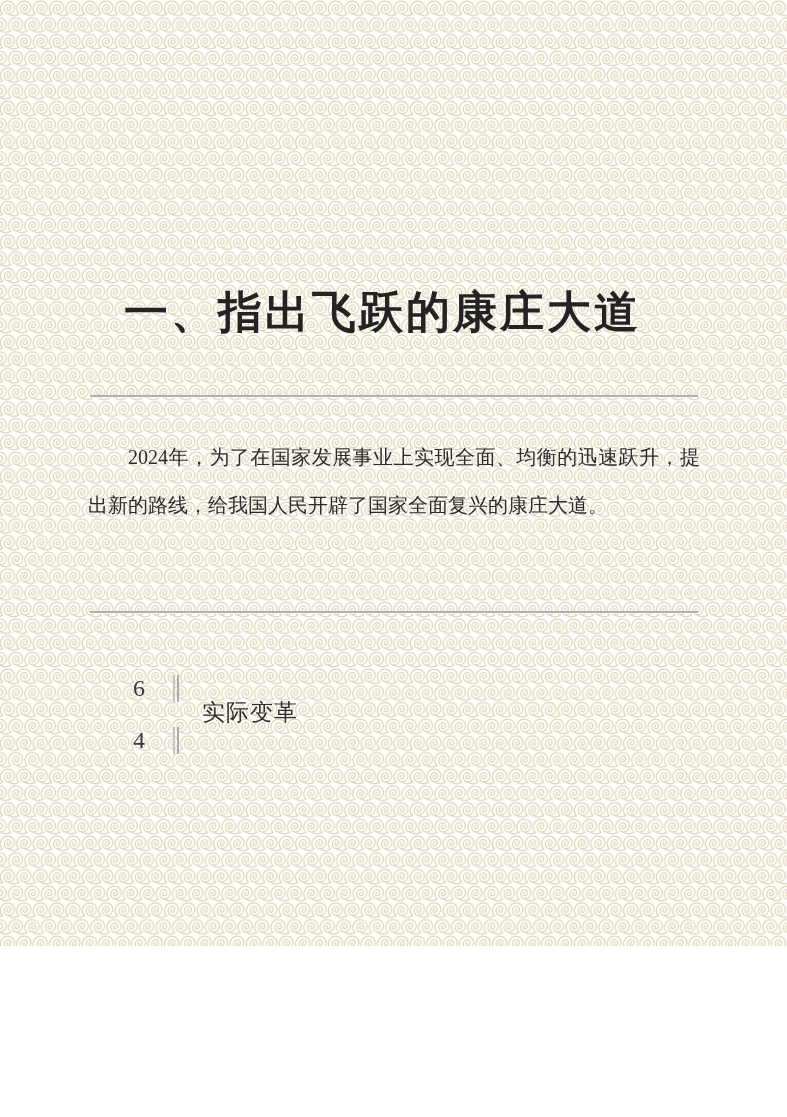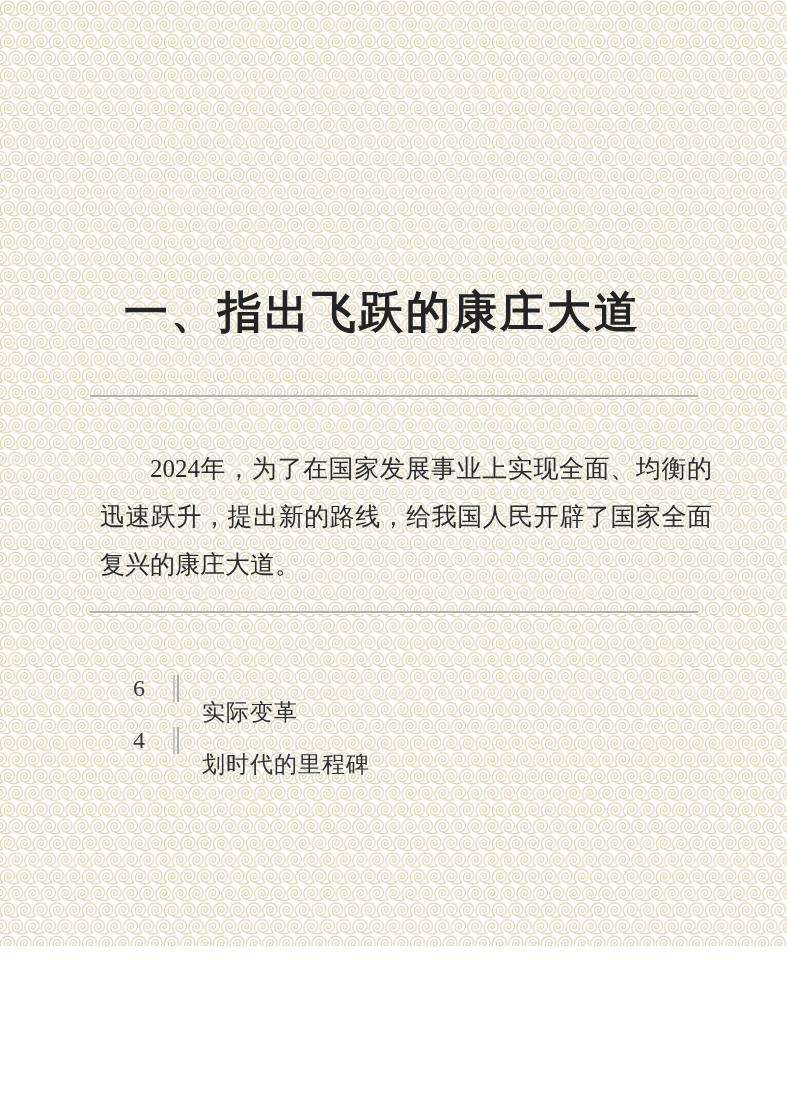--- a/index.html
+++ b/index.html
@@ -51,22 +51,22 @@
     background: #b2b0ae;
     box-shadow: 0 1px 0 rgba(255,255,255,0.7);
   }
   .rule-top { top: 395px; }
   .rule-bottom { top: 611px; }
   .body-par {
     position: absolute;
     left: 88px;
     top: 433px;
     width: 612px;
-    margin: 12px;
-    font-size: 25px;
+    margin: 0;
+    font-size: 20px;
     line-height: 48px;
     color: #2b2b2b;
     text-align: justify;
     text-justify: inter-ideograph;
     text-indent: 2em;
   }
   .toc {
     position: absolute;
     left: 88px;
     top: 662px;
@@ -142,17 +142,16 @@
 
   <div class="toc">
     <div class="toc-row">
       <span class="toc-num">6</span>
       <span class="toc-sep"></span>
       <span class="toc-label">实际变革</span>
     </div>
     <div class="toc-row">
       <span class="toc-num">4</span>
       <span class="toc-sep"></span>
-      <span class="toc-label">划时代的里程碑</span>
     </div>
   </div>
 
 </div>
 
 </body></html>

